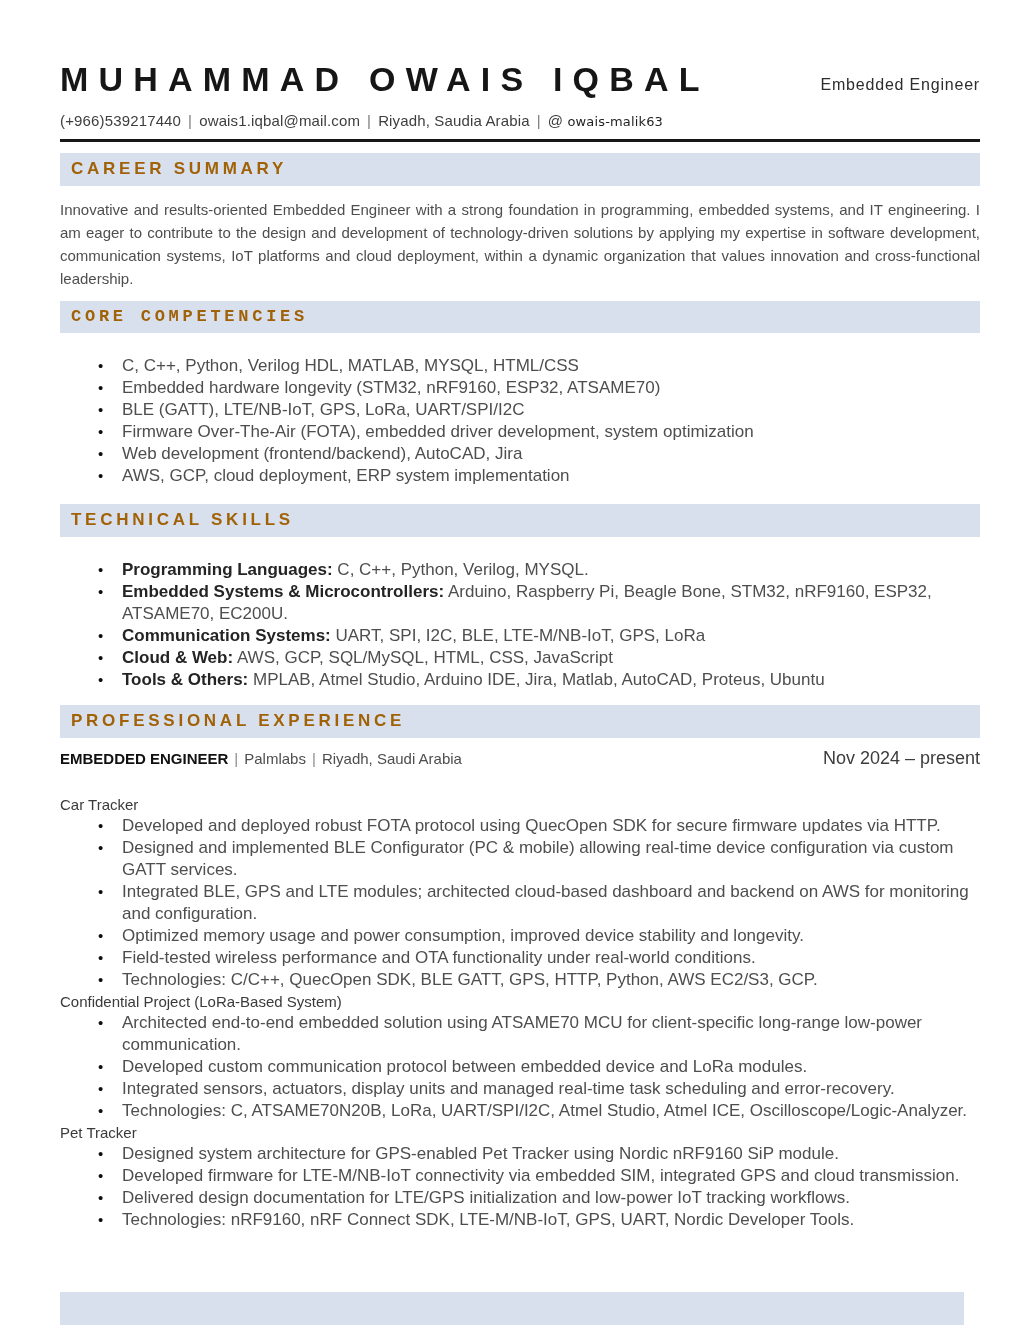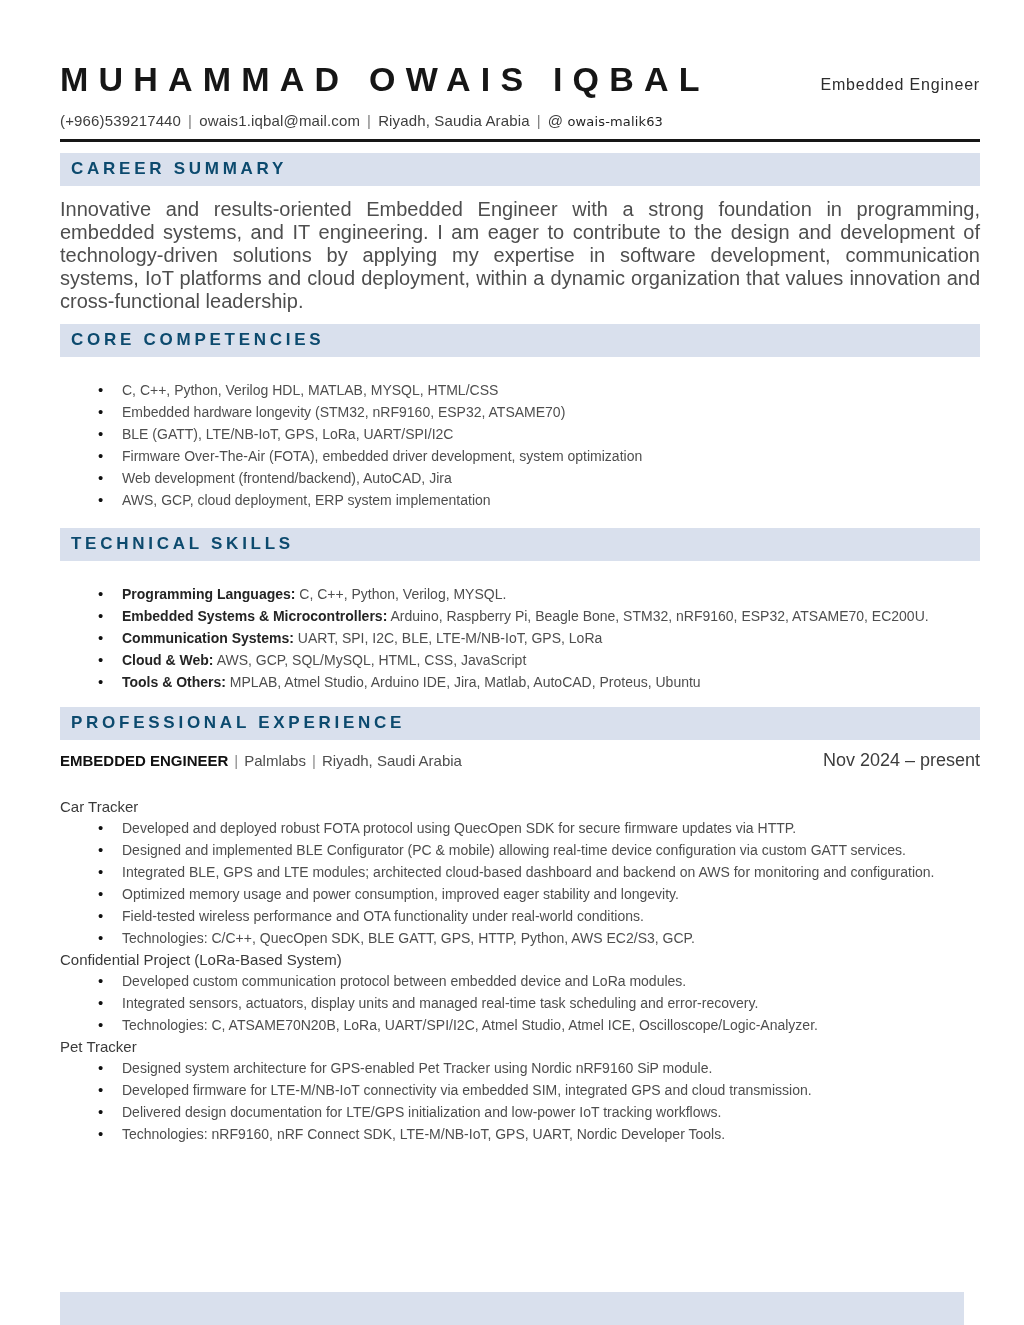--- a/index.html
+++ b/index.html
@@ -47,43 +47,43 @@
     color: #1f1f1f;
   }
   .top-rule {
     margin-top: 10px;
     height: 3px;
     background: #171717;
   }
   
   .band {
     background: #d9e0ed;
-    color: #0c4a6e;
+    color: #a16207;
     font-size: 17px;
     font-weight: 700;
     letter-spacing: 0.22em;
     padding: 6px 11px 7px 11px;
   }
   .band-career { margin-top: 11px; }
-  .band-core   { margin-top: 11px; }
+  .band-core   { margin-top: 11px; font-family: Liberation Mono, monospace; }
   .band-tech   { margin-top: 17px; }
   .band-exp    { margin-top: 14px; }
   
   .summary-para {
     margin-top: 12px;
-    font-size: 20px;
+    font-size: 15px;
     line-height: 23px;
     color: #4e4e4e;
     text-align: justify;
   }
   ul.bullet-list { list-style: none; }
   ul.bullet-list li {
     position: relative;
     padding-left: 62px;
-    font-size: 14px;
+    font-size: 17px;
     line-height: 22px;
     color: #4e4e4e;
   }
   ul.bullet-list li::before {
     content: "\2022";
     position: absolute;
     left: 38px;
     top: 0;
     color: #101010;
     font-size: 15px;
@@ -167,27 +167,28 @@
       <span class="job-name">EMBEDDED ENGINEER</span><span class="job-sep">|</span><span>Palmlabs</span><span class="job-sep">|</span><span>Riyadh, Saudi Arabia</span>
     </div>
     <div class="job-dates">Nov 2024 – present</div>
   </div>
 
   <div class="project-name project-first">Car Tracker</div>
   <ul class="bullet-list exp-list">
     <li>Developed and deployed robust FOTA protocol using QuecOpen SDK for secure firmware updates via HTTP.</li>
     <li>Designed and implemented BLE Configurator (PC &amp; mobile) allowing real-time device configuration via custom GATT services.</li>
     <li>Integrated BLE, GPS and LTE modules; architected cloud-based dashboard and backend on AWS for monitoring and configuration.</li>
-    <li>Optimized memory usage and power consumption, improved eager stability and longevity.</li>
+    <li>Optimized memory usage and power consumption, improved device stability and longevity.</li>
     <li>Field-tested wireless performance and OTA functionality under real-world conditions.</li>
     <li>Technologies: C/C++, QuecOpen SDK, BLE GATT, GPS, HTTP, Python, AWS EC2/S3, GCP.</li>
   </ul>
 
   <div class="project-name">Confidential Project (LoRa-Based System)</div>
   <ul class="bullet-list exp-list">
+    <li>Architected end-to-end embedded solution using ATSAME70 MCU for client-specific long-range low-power communication.</li>
     <li>Developed custom communication protocol between embedded device and LoRa modules.</li>
     <li>Integrated sensors, actuators, display units and managed real-time task scheduling and error-recovery.</li>
     <li>Technologies: C, ATSAME70N20B, LoRa, UART/SPI/I2C, Atmel Studio, Atmel ICE, Oscilloscope/Logic-Analyzer.</li>
   </ul>
 
   <div class="project-name">Pet Tracker</div>
   <ul class="bullet-list exp-list">
     <li>Designed system architecture for GPS-enabled Pet Tracker using Nordic nRF9160 SiP module.</li>
     <li>Developed firmware for LTE-M/NB-IoT connectivity via embedded SIM, integrated GPS and cloud transmission.</li>
     <li>Delivered design documentation for LTE/GPS initialization and low-power IoT tracking workflows.</li>

